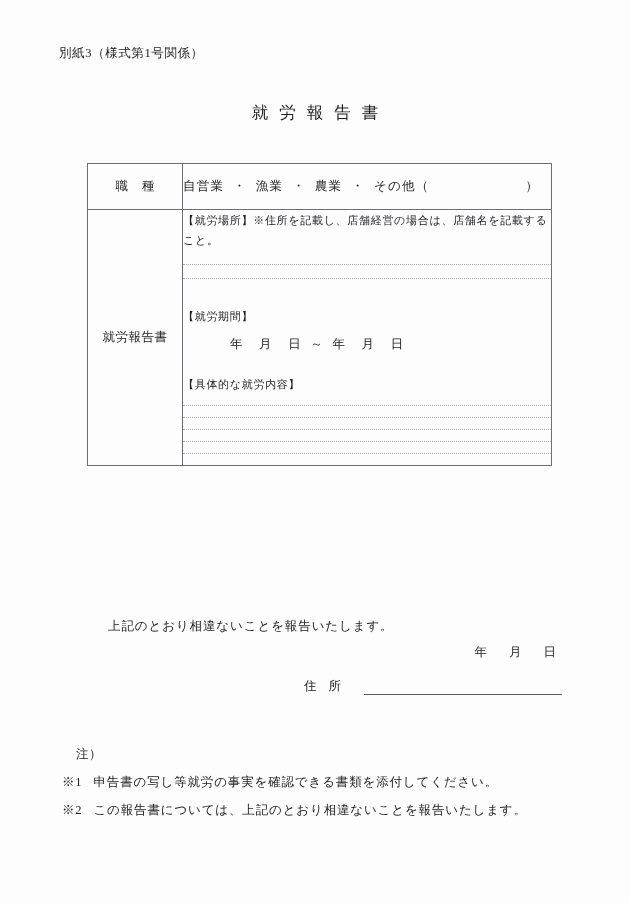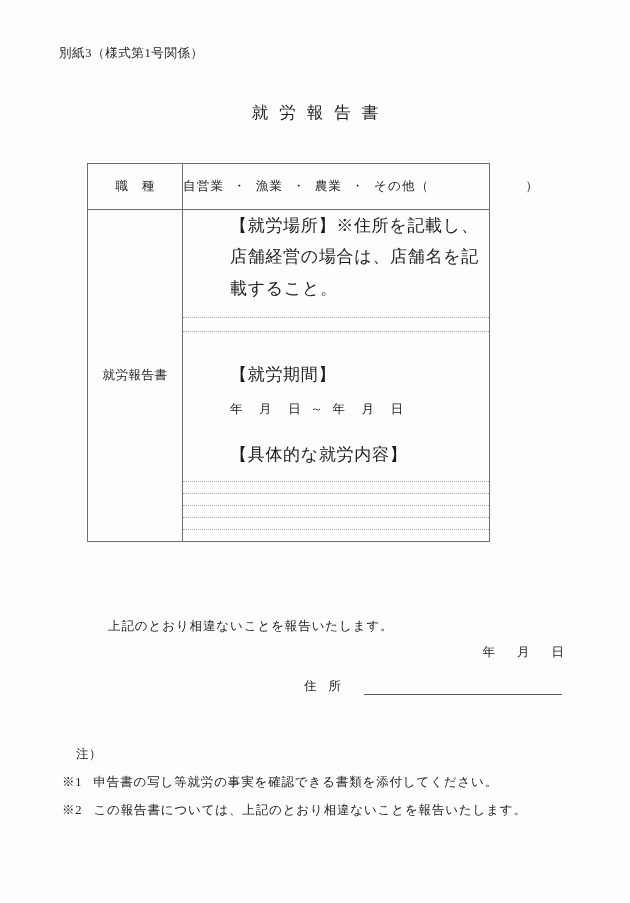--- a/index.html
+++ b/index.html
@@ -41,21 +41,21 @@
     letter-spacing: 11px;
     text-indent: 11px;
     white-space: nowrap;
   }
 
   
   .form-table {
     position: absolute;
     left: 87px;
     top: 163px;
-    width: 403px;
+    width: 465px;
     border-collapse: collapse;
     table-layout: fixed;
     font-family: Liberation Serif, serif;
   }
   .form-table td {
     border: 1px solid #6e6e74;
     padding: 0;
     vertical-align: middle;
     font-size: 12.5px;
   }
@@ -89,25 +89,24 @@
   
   .content-cell {
     vertical-align: top;
     padding: 11px 11px 10px 12px;
   }
   .content-label-cell {
     vertical-align: middle;
   }
 
   .blk-head {
-    font-size: 17px;
+    font-size: 11px;
     letter-spacing: 0.7px;
     line-height: 1.85;
     white-space: nowrap;
-    margin-left: 47px;
   }
   .blk-head.wrapped { white-space: normal; }
 
   .dotline {
     height: 0;
     border-bottom: 1px dotted #a9a9ae;
     margin: 13px 0 12px 0;
   }
   .dotline.tight { margin: 11px 0 11px 0; }
 
@@ -130,21 +129,21 @@
     left: 108px;
     top: 618px;
     font-size: 12.5px;
     letter-spacing: 0.9px;
     white-space: nowrap;
     text-align: center;
   }
 
   .date-line {
     position: absolute;
-    left: 8px;
+    left: 0;
     top: 644px;
     width: 556px;
     text-align: right;
     font-size: 12.5px;
     white-space: nowrap;
   }
   .date-line .sp { display: inline-block; width: 22px; }
 
   .sig-block {
     position: absolute;

